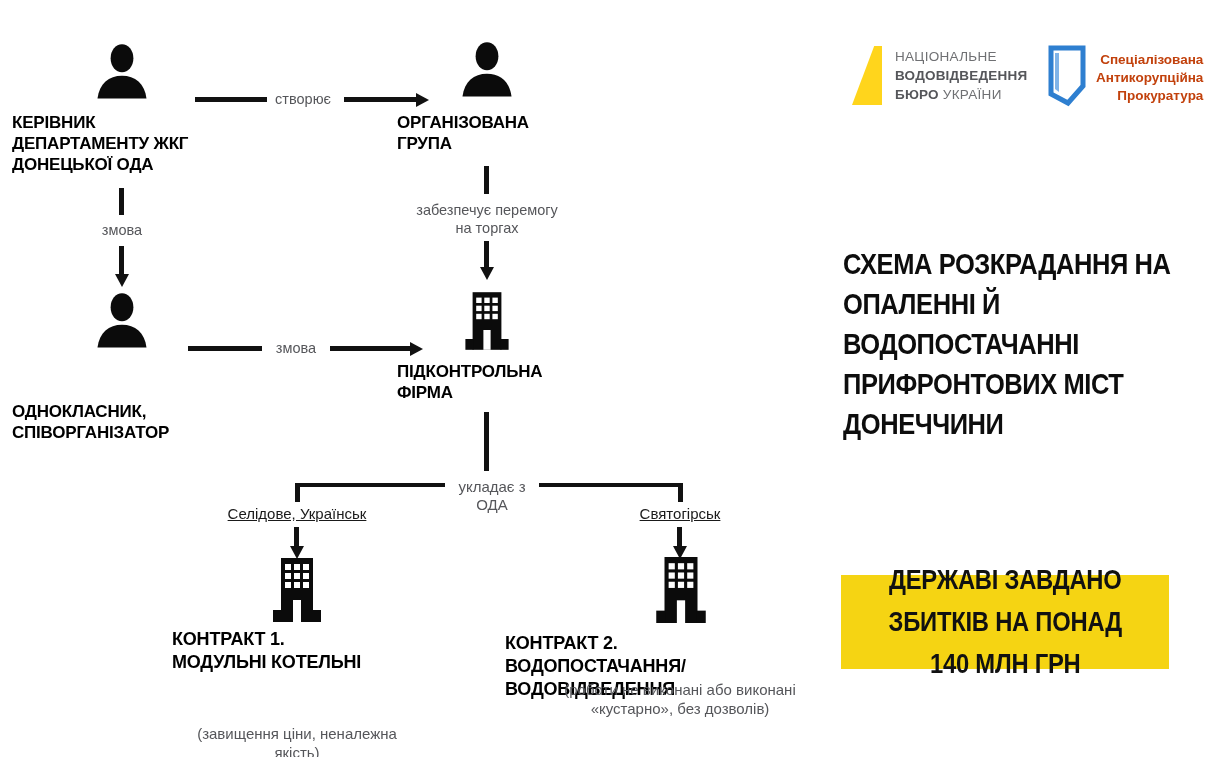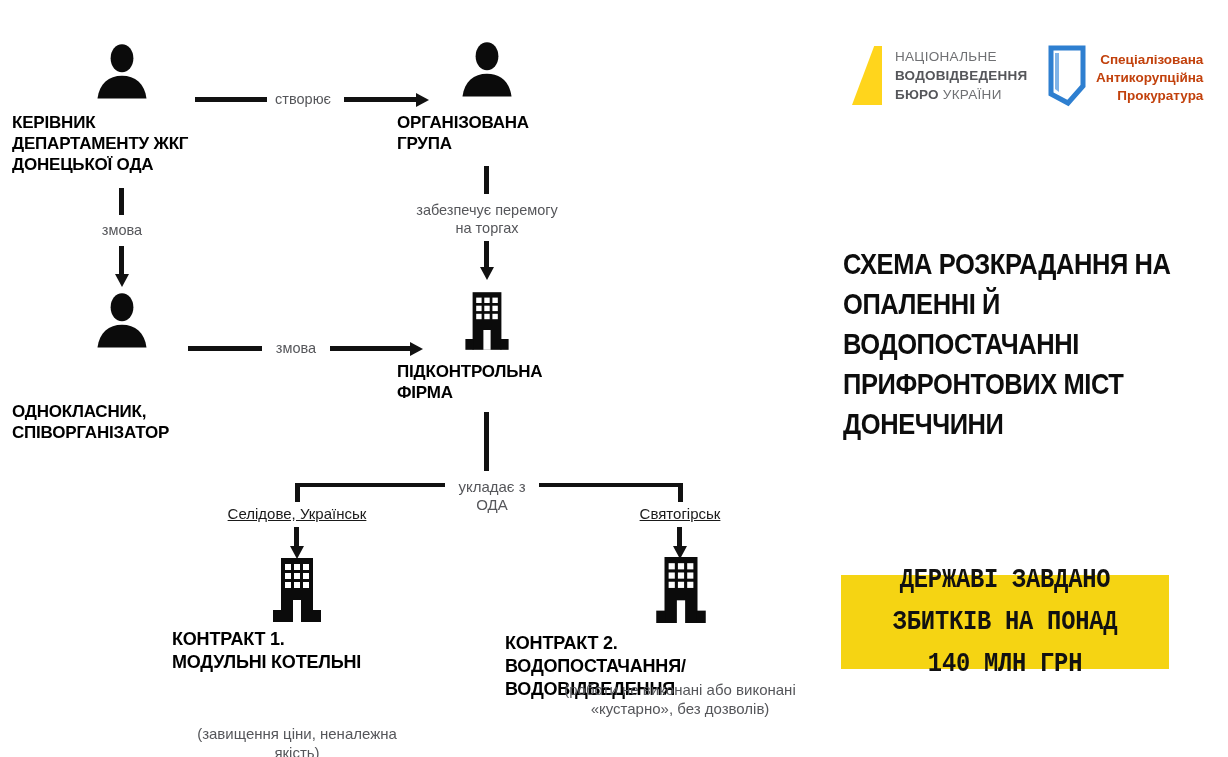--- a/index.html
+++ b/index.html
@@ -39,21 +39,21 @@
   .icon svg{display:block;}
   
   .headline{
     position:absolute;left:843px;top:244px;width:400px;
     font-weight:bold;color:#0d0d0d;font-size:30px;line-height:40px;
     letter-spacing:-0.5px;white-space:pre-line;
     transform:scaleX(0.85);transform-origin:0 0;
   }
   .damage-box{
     position:absolute;left:841px;top:575px;width:328px;height:94px;
-    display:flex;align-items:center;justify-content:center;text-align:center;font-family:Liberation Mono, monospace;
+    display:flex;align-items:center;justify-content:center;text-align:center;
   }
   .damage-text{
     font-weight:bold;color:#111;font-size:28px;line-height:42px;
     letter-spacing:-0.3px;white-space:pre-line;
     transform:scaleX(0.85);transform-origin:center center;
   }
   
   .nabu-tri{position:absolute;left:852px;top:46px;width:30px;height:59px;
     clip-path:polygon(74% 0,100% 0,100% 100%,0 100%);}
   .nabu-text{position:absolute;left:895px;top:47px;font-size:13.5px;line-height:19px;}

